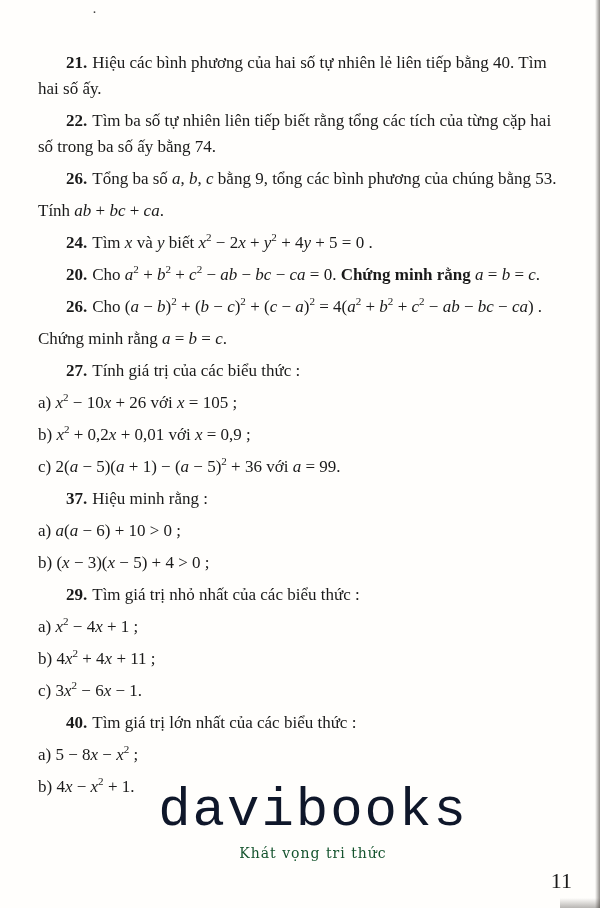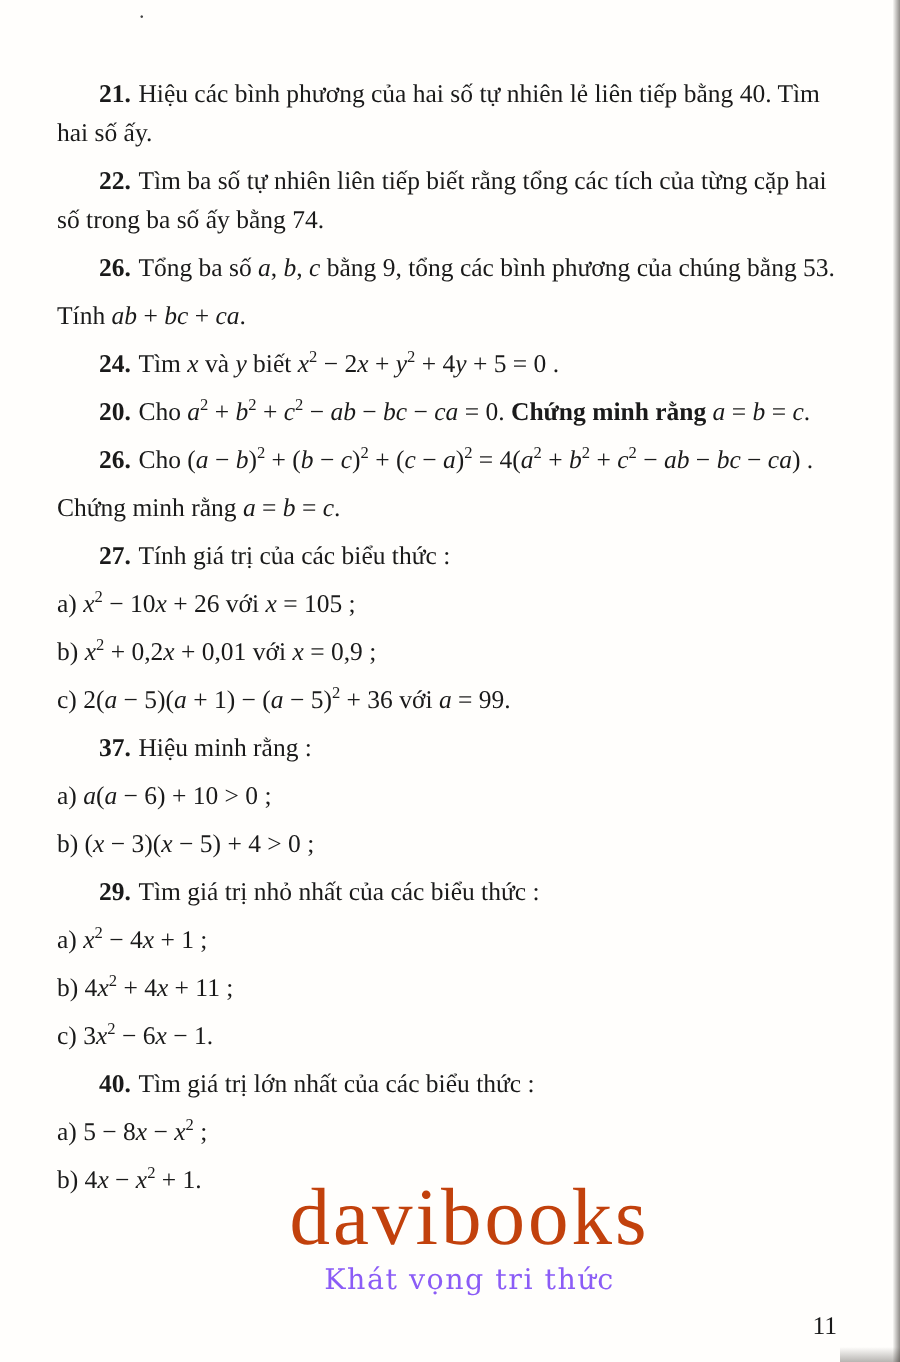--- a/index.html
+++ b/index.html
@@ -41,39 +41,39 @@
   .watermark {
     position: absolute;
     left: 148px;
     top: 782px;
     width: 330px;
     text-align: center;
     z-index: 1;
     user-select: none;
   }
   .wm-brand {
-    font-family: Liberation Serif, serif;
+    font-family: Liberation Mono, monospace;
     font-size: 54px;
     line-height: 58px;
-    color: #c2410c;
+    color: #0f172a;
     letter-spacing: 2px;
   }
   .wm-slogan {
     font-family: "DejaVu Serif", serif;
-    font-size: 19px;
+    font-size: 14px;
     line-height: 24px;
-    color: #8b5cf6;
+    color: #14532d;
     margin-top: 1px;
     letter-spacing: 1px;
   }
   .page-number {
     position: absolute;
-    right: 42px;
+    right: 28px;
     bottom: 14px;
-    font-size: 17px;
+    font-size: 22px;
     z-index: 2;
   }
   .scan-edge {
     position: absolute;
     top: 0;
     right: 0;
     width: 5px;
     height: 100%;
     background: linear-gradient(to left, rgba(50,45,40,0.55), rgba(50,45,40,0.0));
     z-index: 3;

